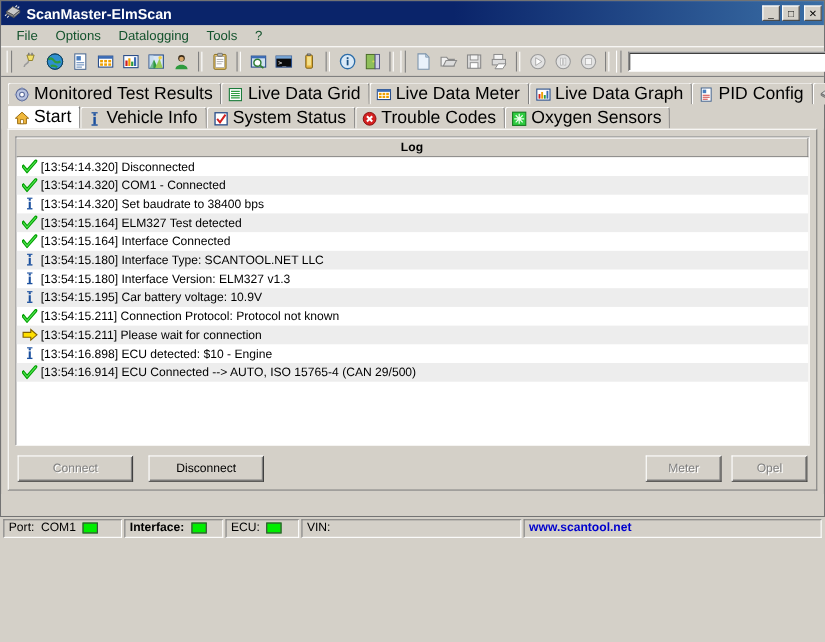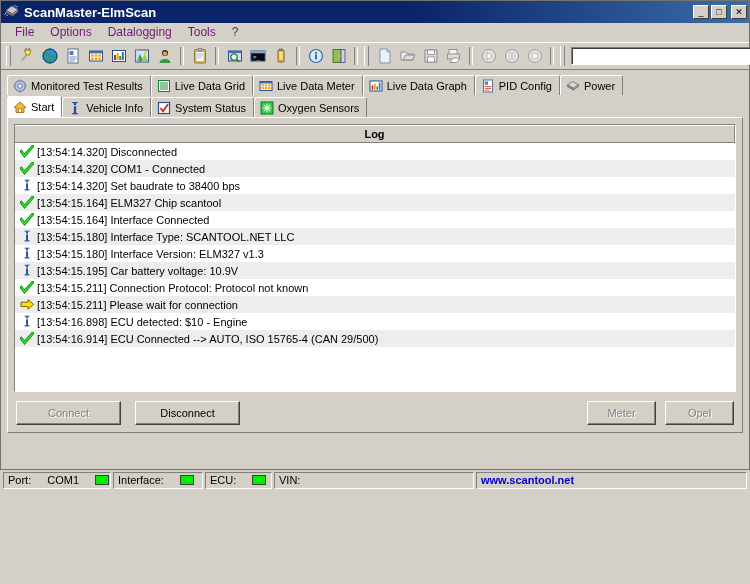--- a/index.html
+++ b/index.html
@@ -43,21 +43,21 @@
   .winbtn.close{margin-left:2px;}
   
   .menubar{
     height:19px;flex:0 0 19px;
     background:#d4d0c8;
     display:flex;align-items:center;
     border-bottom:1px solid #d4d0c8;
     padding-left:6px;box-sizing:border-box;
   }
   .menuitem{
-    padding:1px 8px;font-size:12px;color:#701a75;white-space:nowrap;text-align:center;
+    padding:1px 8px;font-size:12px;color:#14532d;white-space:nowrap;text-align:center;
   }
   
   .toolbar{
     height:28px;flex:0 0 28px;
     background:#d4d0c8;
     display:flex;align-items:center;
     border-top:1px solid #fff;
     border-bottom:1px solid #808080;
     box-sizing:border-box;
     padding-left:3px;
@@ -94,31 +94,31 @@
   .tabrow{display:flex;height:21px;align-items:flex-end;}
   .tabrow + .tabrow{margin-top:1px;}
   .tab{
     height:20px;box-sizing:border-box;
     background:#d4d0c8;
     border-top:1px solid #fff;
     border-left:1px solid #fff;
     border-right:1px solid #808080;
     display:flex;align-items:center;
     padding:0 7px 0 5px;gap:4px;
-    font-size:11px;color:#000;white-space:nowrap;
+    font-size:16px;color:#000;white-space:nowrap;
     border-top-left-radius:3px;border-top-right-radius:3px;
   }
   .tab.active{
     background:#fff;height:21px;text-align:center;
   }
   .tabicon{width:14px;height:14px;flex:0 0 14px;position:relative;}
   
   .client{
     flex:1 1 auto;
-    margin:0 6px 16px 6px;
+    margin:0 6px 3px 6px;
     background:#d4d0c8;
     border-top:1px solid #fff;border-left:1px solid #fff;
     border-right:1px solid #808080;border-bottom:1px solid #808080;
     display:flex;flex-direction:column;
     padding:6px;box-sizing:border-box;
     min-height:0;
   }
   .listwrap{
     flex:1 1 auto;min-height:0;
     background:#fff;
@@ -173,21 +173,21 @@
     background:#d4d0c8;
     display:flex;align-items:center;
     padding:0 2px;box-sizing:border-box;
     gap:2px;
   }
   .spanel{
     height:17px;box-sizing:border-box;
     border:1px solid #808080;
     border-right-color:#fff;border-bottom-color:#fff;
     display:flex;align-items:center;
-    padding:0 4px;gap:16px;
+    padding:0 4px;gap:6px;
     font-size:11px;color:#000;white-space:nowrap;
     overflow:hidden;
     margin-top:42px;
   }
   .led{
     width:14px;height:10px;flex:0 0 14px;
     background:#00ee00;
     border:1px solid #404040;
     box-sizing:border-box;
   }
@@ -525,20 +525,29 @@
           <svg width="14" height="14" viewBox="0 0 14 14">
             <rect x="1.5" y="1.5" width="11" height="11" fill="#fff" stroke="#2b4f8a" stroke-width="1.2"></rect>
             <path d="M3.4 7 L6 10.2 L11 3.2" stroke="#d02020" stroke-width="1.8" fill="none"></path>
           </svg>
         </span>
         <span>System Status</span>
       </div>
       <div class="tab">
         <span class="tabicon">
           <svg width="14" height="14" viewBox="0 0 14 14">
+            <circle cx="7" cy="7" r="5.8" fill="#d42020" stroke="#8a1010" stroke-width="0.9"></circle>
+            <path d="M4.6 4.6 L9.4 9.4 M9.4 4.6 L4.6 9.4" stroke="#fff" stroke-width="1.9"></path>
+          </svg>
+        </span>
+        <span>Trouble Codes</span>
+      </div>
+      <div class="tab">
+        <span class="tabicon">
+          <svg width="14" height="14" viewBox="0 0 14 14">
             <rect x="1" y="1" width="12" height="12" fill="#2ecc40" stroke="#157a20" stroke-width="1"></rect>
             <path d="M7 2.5 L7 11.5 M2.5 7 L11.5 7 M3.8 3.8 L10.2 10.2 M10.2 3.8 L3.8 10.2" stroke="#eaffea" stroke-width="1.1"></path>
           </svg>
         </span>
         <span>Oxygen Sensors</span>
       </div>
     </div>
   </div>
 
   <div class="client">
@@ -566,21 +575,21 @@
                 <rect x="4.6" y="10.2" width="4.9" height="1.2" fill="#1a4f9e"></rect>
                 <rect x="4.6" y="0.7" width="4.9" height="1" fill="#1a4f9e"></rect>
               </svg></span>
             <span class="logtext">[13:54:14.320] Set baudrate to 38400 bps</span>
           </div>
           <div class="logrow alt">
             <span class="logicon"><svg width="14" height="13" viewBox="0 0 14 13">
                 <path d="M1.2 6.4 L4.6 10.6 L12.6 1.4" stroke="#00a000" stroke-width="3" fill="none" stroke-linecap="square"></path>
                 <path d="M1.2 6.4 L4.6 10.6 L12.6 1.4" stroke="#4ee04e" stroke-width="1.1" fill="none"></path>
               </svg></span>
-            <span class="logtext">[13:54:15.164] ELM327 Chip scantool</span>
+            <span class="logtext">[13:54:15.164] ELM327 Test detected</span>
           </div>
           <div class="logrow">
             <span class="logicon"><svg width="14" height="13" viewBox="0 0 14 13">
                 <path d="M1.2 6.4 L4.6 10.6 L12.6 1.4" stroke="#00a000" stroke-width="3" fill="none" stroke-linecap="square"></path>
                 <path d="M1.2 6.4 L4.6 10.6 L12.6 1.4" stroke="#4ee04e" stroke-width="1.1" fill="none"></path>
               </svg></span>
             <span class="logtext">[13:54:15.164] Interface Connected</span>
           </div>
           <div class="logrow alt">
             <span class="logicon"><svg width="14" height="13" viewBox="0 0 14 13">
@@ -649,21 +658,21 @@
       <div class="btn disabled" style="width:69px;margin-left:9px;margin-right:2px;">Opel</div>
     </div>
   </div>
 
   <div class="statusbar">
     <div class="spanel" style="width:108px;">
       <span>Port:</span>
       <span>COM1</span>
       <span class="led" style="background: rgb(0, 238, 0);"></span>
     </div>
-    <div class="spanel" style="width:90px;">
+    <div class="spanel" style="width:90px;font-weight:bold;">
       <span>Interface:</span>
       <span class="led" style="background: rgb(0, 238, 0);"></span>
     </div>
     <div class="spanel" style="width:67px;">
       <span>ECU:</span>
       <span class="led" style="background: rgb(0, 238, 0);"></span>
     </div>
     <div class="spanel" style="width:200px;">
       <span>VIN:</span>
       <span></span>

